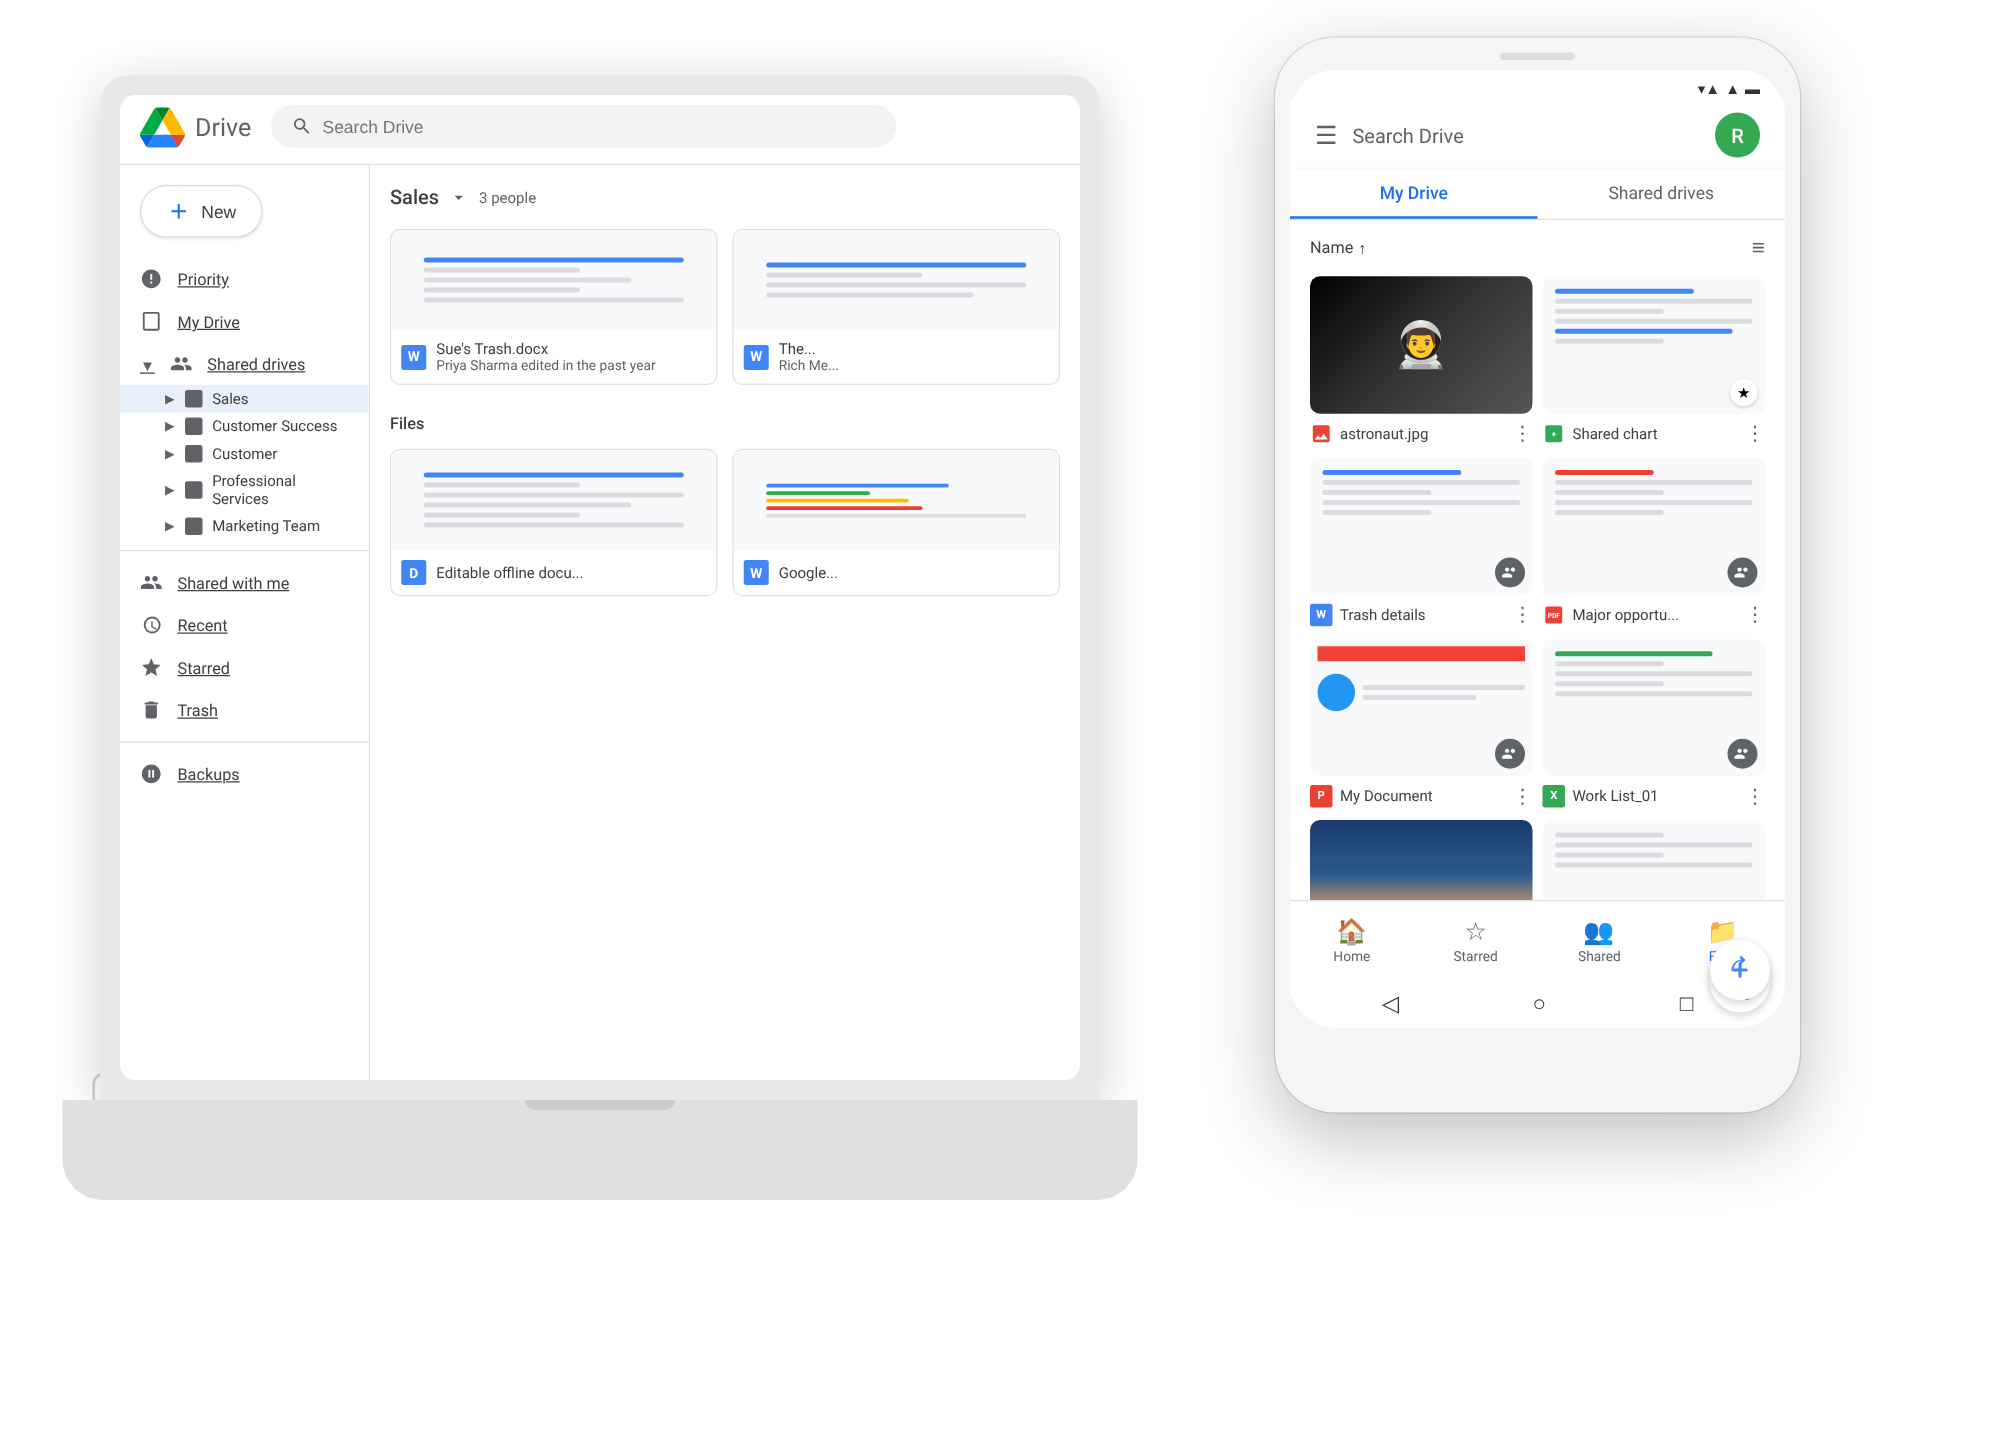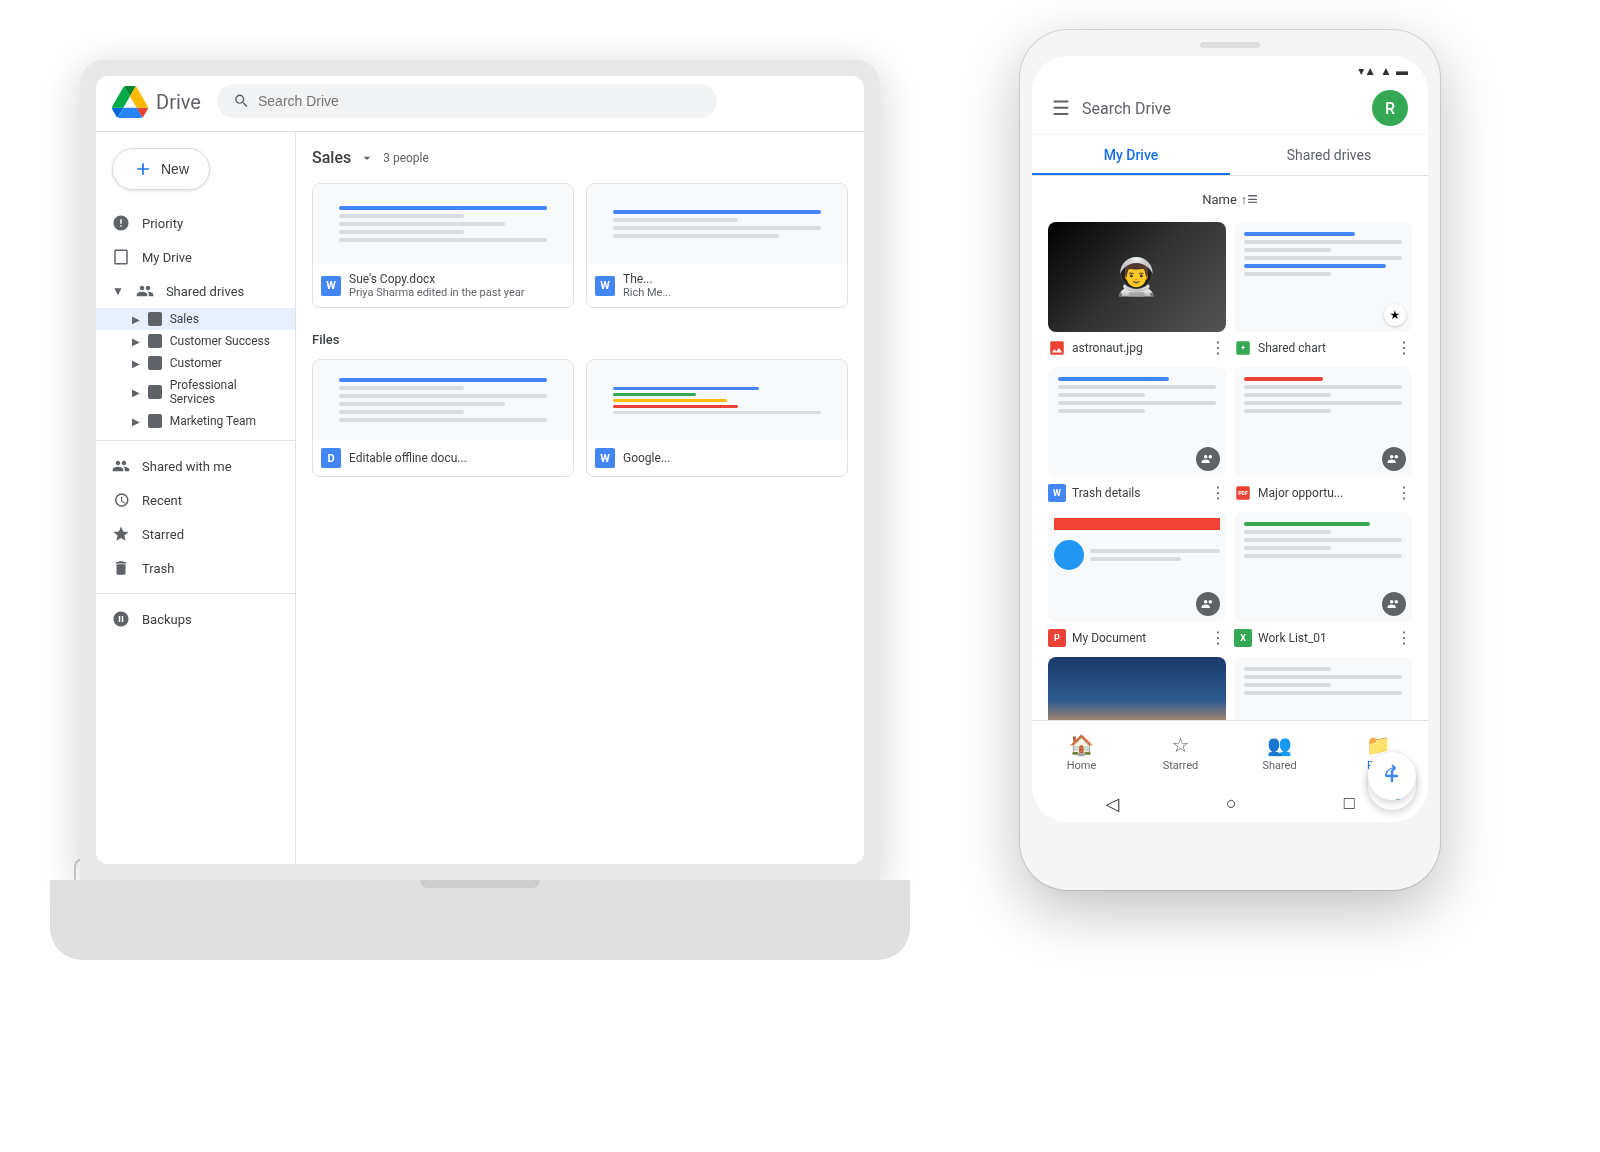--- a/index.html
+++ b/index.html
@@ -173,28 +173,29 @@
       border: 1px solid #dadce0;
       border-radius: 24px;
       cursor: pointer;
       font-size: 14px;
       font-weight: 500;
       color: #3c4043;
       box-shadow: 0 1px 3px rgba(0,0,0,0.12);
     }
     .sidebar-item {
       display: flex;
-      align-items: center;
+      align-items: flex-end;
       gap: 12px;
       padding: 8px 16px;
       cursor: pointer;
       border-radius: 0 24px 24px 0;
       margin-right: 8px;
       font-size: 13px;
       color: #3c4043;
+      text-decoration: underline;
     }
     .sidebar-divider {
       height: 1px;
       background: #e0e0e0;
       margin: 8px 0;
     }
     .shared-drives-item {
       display: flex;
       align-items: center;
       gap: 8px;
@@ -404,21 +405,21 @@
       background: #1a73e8;
     }
     .phone-content {
       flex: 1;
       overflow-y: auto;
       padding: 12px 16px;
     }
     .phone-sort-bar {
       display: flex;
       align-items: center;
-      justify-content: center;
+      justify-content: space-between;
       margin-bottom: 12px;
     }
     .phone-sort-label {
       display: flex;
       align-items: center;
       gap: 4px;
       font-size: 13px;
       color: #3c4043;
     }
     .phone-view-toggle { font-size: 18px; color: #5f6368; cursor: pointer; }
@@ -727,21 +728,21 @@
                     <div class="preview-line medium"></div>
                     <div class="preview-line short"></div>
                     <div class="preview-line"></div>
                   </div>
                 </div>
                 <div class="file-card-info">
                   <div style="width:20px;height:20px;background:#4285F4;border-radius:2px;display:flex;align-items:center;justify-content:center;">
                     <span style="color:#fff;font-size:11px;font-weight:700;">W</span>
                   </div>
                   <div class="file-info-text">
-                    <div class="file-name">Sue's Copy.docx</div>
+                    <div class="file-name">Sue's Trash.docx</div>
                     <div class="file-meta">Priya Sharma edited in the past year</div>
                   </div>
                 </div>
               </div>
 
               <div class="file-card">
                 <div class="file-card-preview">
                   <div class="file-preview-lines">
                     <div class="preview-line blue"></div>
                     <div class="preview-line short"></div>

